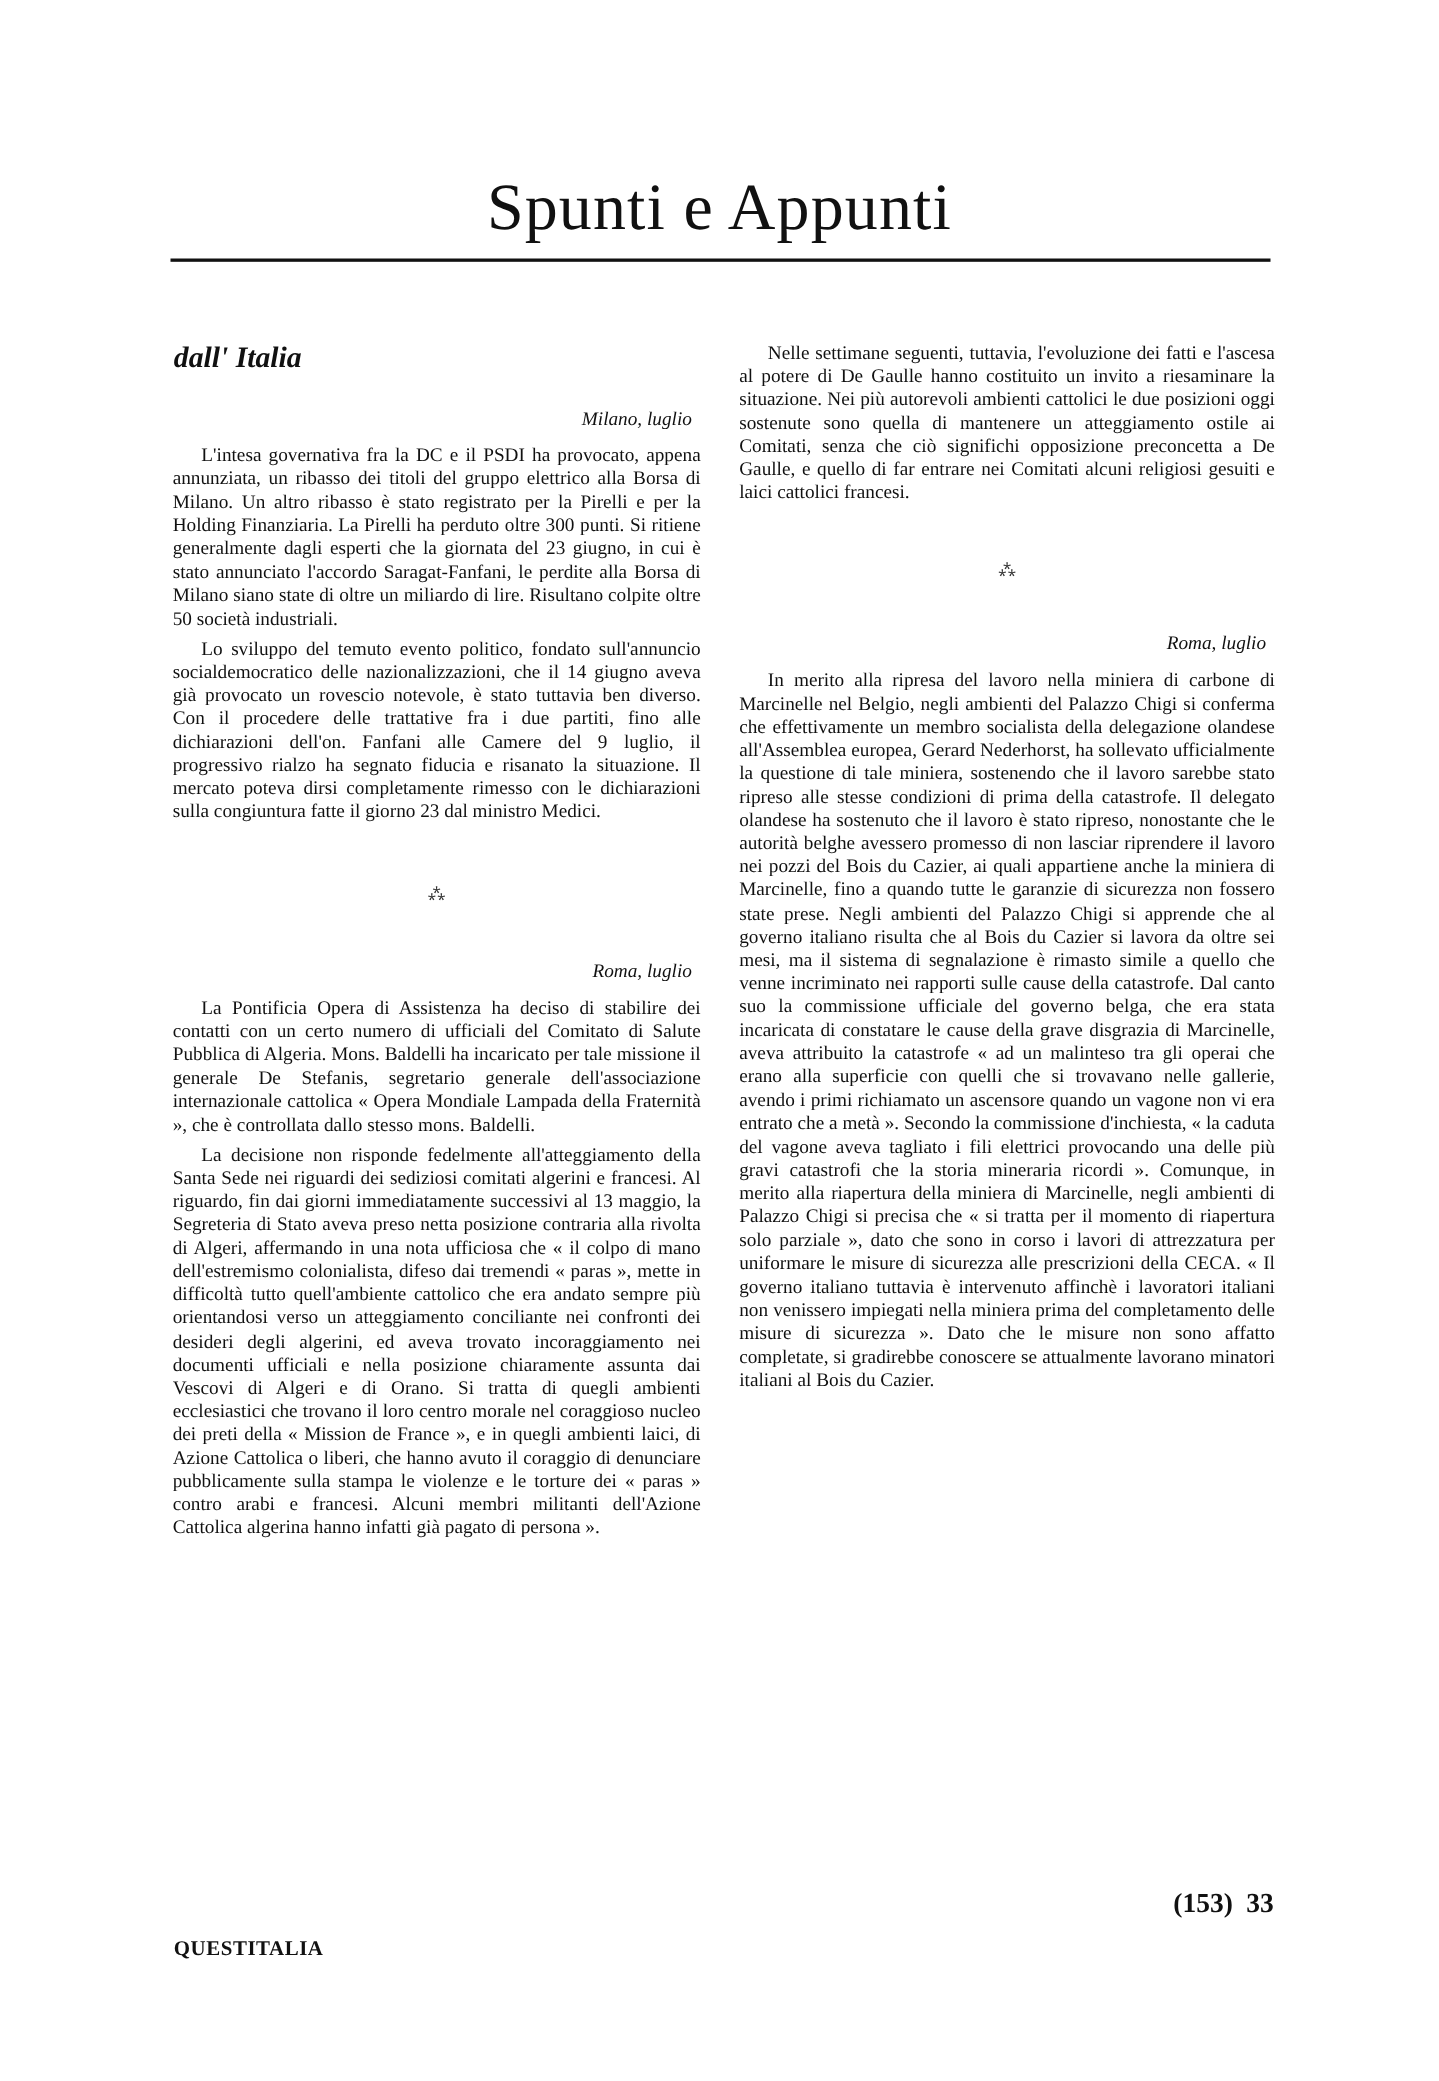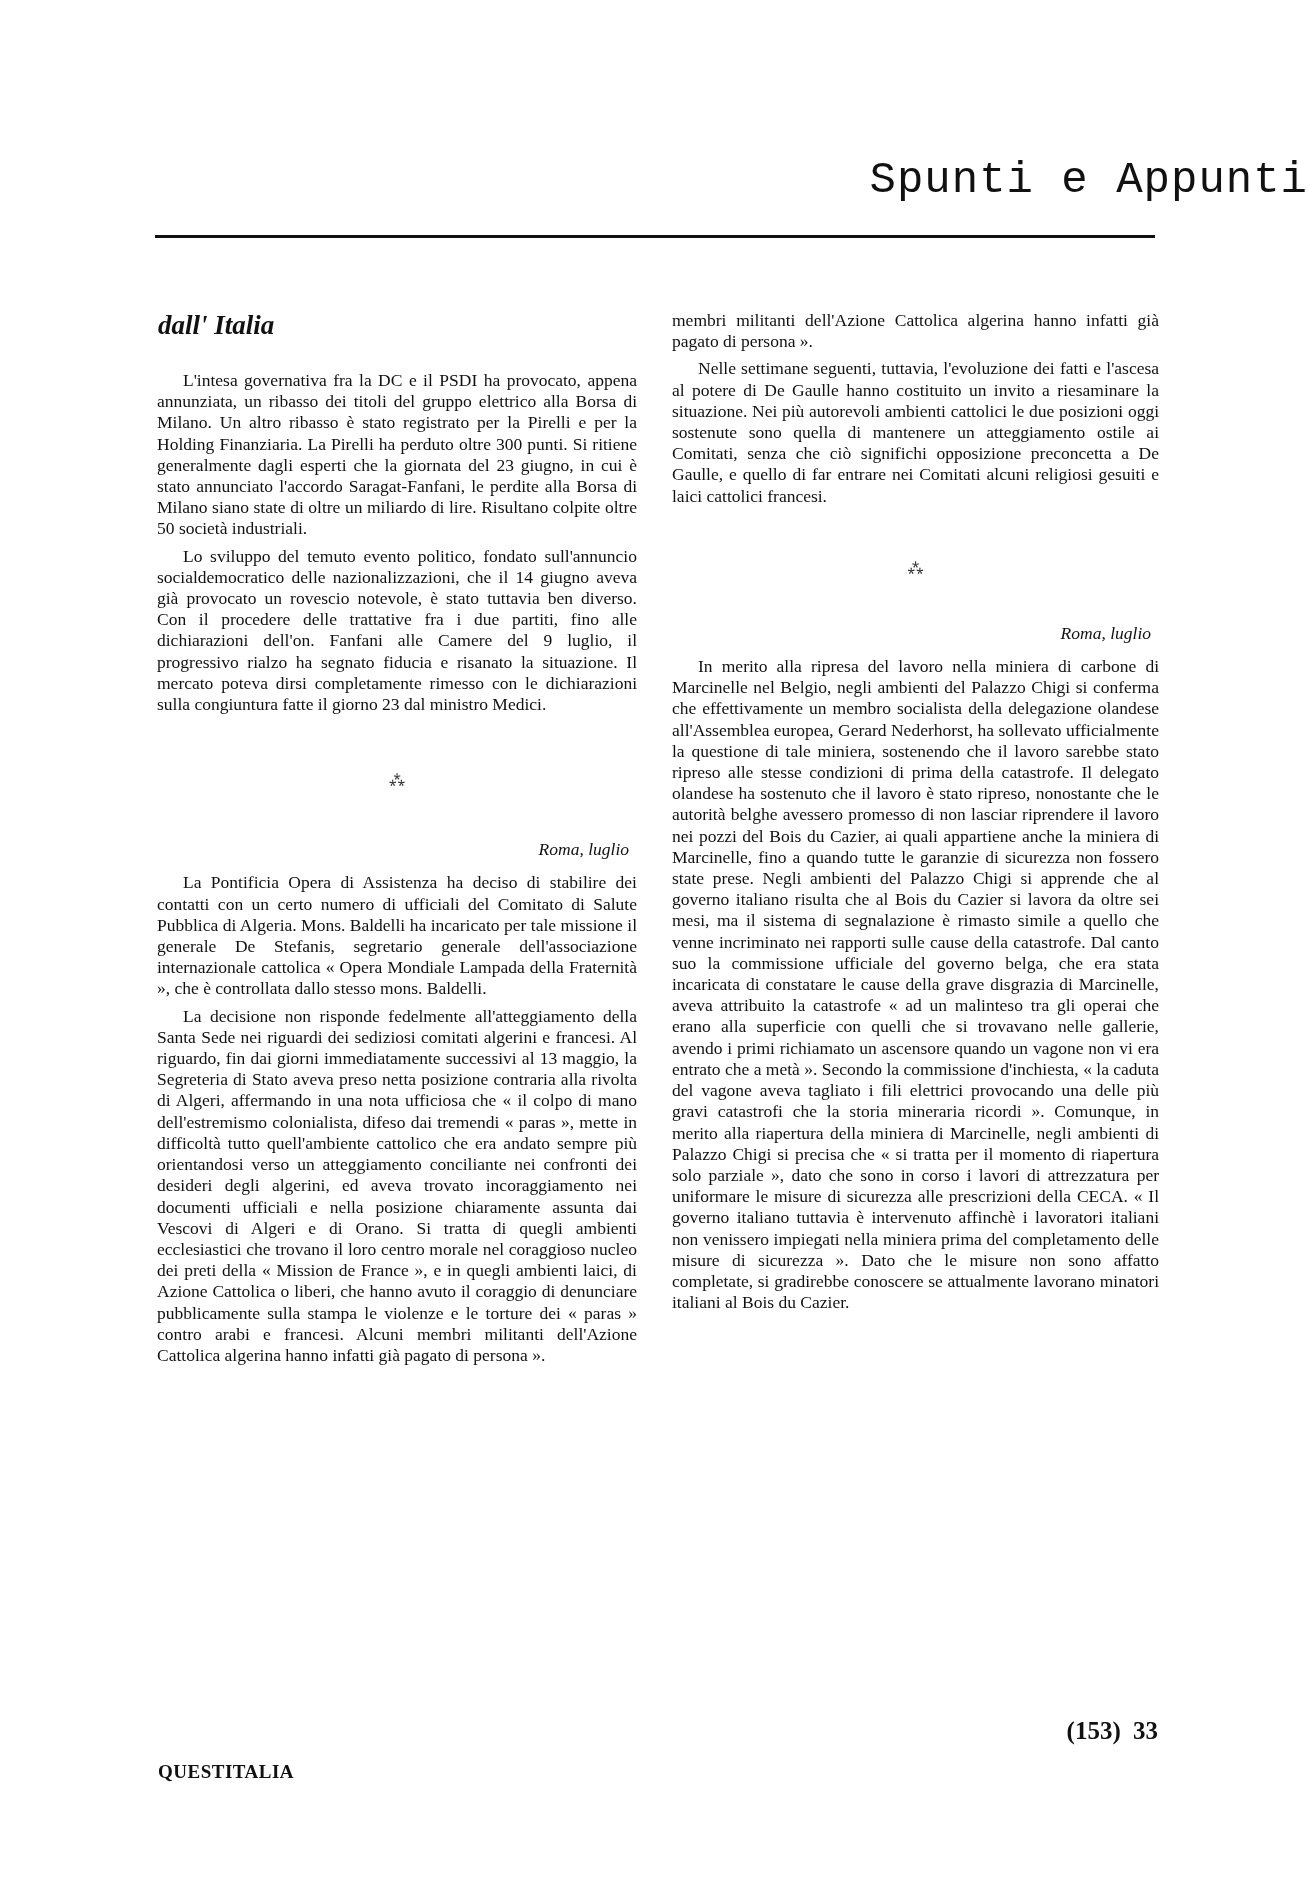--- a/index.html
+++ b/index.html
@@ -1,19 +1,19 @@
 <!DOCTYPE html>
 <html><head>
 <meta charset="utf-8">
 <style>
   html, body { margin: 0; padding: 0; background: #ffffff; }
   body { width: 1308px; height: 1892px; position: relative; overflow: hidden; color: #111; }
   .page-title {
-    position: absolute; left: 0; width: 1308px; top: 158px; text-align: right;
-    font-family: Liberation Mono, monospace; font-size: 44px; letter-spacing: 1px; line-height: 1;
+    position: absolute; left: 0; width: 1308px; top: 158px; text-align: center;
+    font-family: Liberation Serif, serif; font-size: 60px; letter-spacing: 1px; line-height: 1;
   }
   .title-rule { position: absolute; left: 155px; top: 235px; width: 1000px; height: 3px; background: #111; }
   .section-heading {
     position: absolute; left: 158px; top: 310px;
     font-family: Liberation Serif, serif; font-weight: 900; font-style: italic; font-size: 27px;
   }
   .col { position: absolute; font-family: "Liberation Serif", serif; font-size: 17.5px; line-height: 21.2px; text-align: justify; hyphens: manual; }
   .col-left { left: 157px; top: 370px; width: 480px; }
   .col-right { left: 672px; top: 310px; width: 487px; }
   .dateline { text-align: right; font-style: italic; margin: 0 8px 12px 0; }
@@ -31,30 +31,30 @@
   }
 </style>
 </head>
 <body>
 
 <div class="page-title">Spunti e Appunti</div>
 <div class="title-rule"></div>
 <div class="section-heading">dall' Italia</div>
 
 <div class="col col-left">
+  <div class="dateline">Milano, luglio</div>
   <p class="para">L'intesa governativa fra la DC e il PSDI ha provocato, appena annunziata, un ribasso dei titoli del gruppo elettrico alla Borsa di Milano. Un altro ribasso è stato registrato per la Pirelli e per la Holding Finanziaria. La Pirelli ha perduto oltre 300 punti. Si ritiene generalmente dagli esperti che la giornata del 23 giugno, in cui è stato annunciato l'accordo Saragat-Fanfani, le perdite alla Borsa di Milano siano state di oltre un miliardo di lire. Risultano colpite oltre 50 società industriali.</p>
   <p class="para">Lo sviluppo del temuto evento politico, fondato sull'annuncio socialdemocratico delle nazionalizzazioni, che il 14 giugno aveva già provocato un rovescio notevole, è stato tuttavia ben diverso. Con il procedere delle trattative fra i due partiti, fino alle dichiarazioni dell'on. Fanfani alle Camere del 9 luglio, il progressivo rialzo ha segnato fiducia e risanato la situazione. Il mercato poteva dirsi completamente rimesso con le dichiarazioni sulla congiuntura fatte il giorno 23 dal ministro Medici.</p>
   <div class="separator sep-left">⁂</div>
   <div class="dateline">Roma, luglio</div>
   <p class="para">La Pontificia Opera di Assistenza ha deciso di stabilire dei contatti con un certo numero di ufficiali del Comitato di Salute Pubblica di Algeria. Mons. Baldelli ha incaricato per tale missione il generale De Stefanis, segretario generale dell'associazione internazionale cattolica « Opera Mondiale Lampada della Fraternità », che è controllata dallo stesso mons. Baldelli.</p>
   <p class="para" style="height:520px;overflow:hidden;">La decisione non risponde fedelmente all'atteggiamento della Santa Sede nei riguardi dei sediziosi comitati algerini e francesi. Al riguardo, fin dai giorni immediatamente successivi al 13 maggio, la Segreteria di Stato aveva preso netta posizione contraria alla rivolta di Algeri, affermando in una nota ufficiosa che « il colpo di mano dell'estremismo colonialista, difeso dai tremendi « paras », mette in difficoltà tutto quell'ambiente cattolico che era andato sempre più orientandosi verso un atteggiamento conciliante nei confronti dei desideri degli algerini, ed aveva trovato incoraggiamento nei documenti ufficiali e nella posizione chiaramente assunta dai Vescovi di Algeri e di Orano. Si tratta di quegli ambienti ecclesiastici che trovano il loro centro morale nel coraggioso nucleo dei preti della « Mission de France », e in quegli ambienti laici, di Azione Cattolica o liberi, che hanno avuto il coraggio di denunciare pubblicamente sulla stampa le violenze e le torture dei « paras » contro arabi e francesi. Alcuni membri militanti dell'Azione Cattolica algerina hanno infatti già pagato di persona ».</p>
 </div>
 
 <div class="col col-right">
-  <p class="para" style="text-indent:0;">membri militanti dell'Azione Cattolica algerina hanno infatti già pagato di persona ».</p>
   <p class="para">Nelle settimane seguenti, tuttavia, l'evoluzione dei fatti e l'ascesa al potere di De Gaulle hanno costituito un invito a riesaminare la situazione. Nei più autorevoli ambienti cattolici le due posizioni oggi sostenute sono quella di mantenere un atteggiamento ostile ai Comitati, senza che ciò significhi opposizione preconcetta a De Gaulle, e quello di far entrare nei Comitati alcuni religiosi gesuiti e laici cattolici francesi.</p>
   <div class="separator sep-right">⁂</div>
   <div class="dateline">Roma, luglio</div>
   <p class="para">In merito alla ripresa del lavoro nella miniera di carbone di Marcinelle nel Belgio, negli ambienti del Palazzo Chigi si conferma che effettivamente un membro socialista della delegazione olandese all'Assemblea europea, Gerard Nederhorst, ha sollevato ufficialmente la questione di tale miniera, sostenendo che il lavoro sarebbe stato ripreso alle stesse condizioni di prima della catastrofe. Il delegato olandese ha sostenuto che il lavoro è stato ripreso, nonostante che le autorità belghe avessero promesso di non lasciar riprendere il lavoro nei pozzi del Bois du Cazier, ai quali appartiene anche la miniera di Marcinelle, fino a quando tutte le garanzie di sicurezza non fossero state prese. Negli ambienti del Palazzo Chigi si apprende che al governo italiano risulta che al Bois du Cazier si lavora da oltre sei mesi, ma il sistema di segnalazione è rimasto simile a quello che venne incriminato nei rapporti sulle cause della catastrofe. Dal canto suo la commissione ufficiale del governo belga, che era stata incaricata di constatare le cause della grave disgrazia di Marcinelle, aveva attribuito la catastrofe « ad un malinteso tra gli operai che erano alla superficie con quelli che si trovavano nelle gallerie, avendo i primi richiamato un ascensore quando un vagone non vi era entrato che a metà ». Secondo la commissione d'inchiesta, « la caduta del vagone aveva tagliato i fili elettrici provocando una delle più gravi catastrofi che la storia mineraria ricordi ». Comunque, in merito alla riapertura della miniera di Marcinelle, negli ambienti di Palazzo Chigi si precisa che « si tratta per il momento di riapertura solo parziale », dato che sono in corso i lavori di attrezzatura per uniformare le misure di sicurezza alle prescrizioni della CECA. « Il governo italiano tuttavia è intervenuto affinchè i lavoratori italiani non venissero impiegati nella miniera prima del completamento delle misure di sicurezza ». Dato che le misure non sono affatto completate, si gradirebbe conoscere se attualmente lavorano minatori italiani al Bois du Cazier.</p>
 </div>
 
 <div class="footer-mag">QUESTITALIA</div>
 <div class="footer-page">(153) 33</div>
 
 </body></html>

